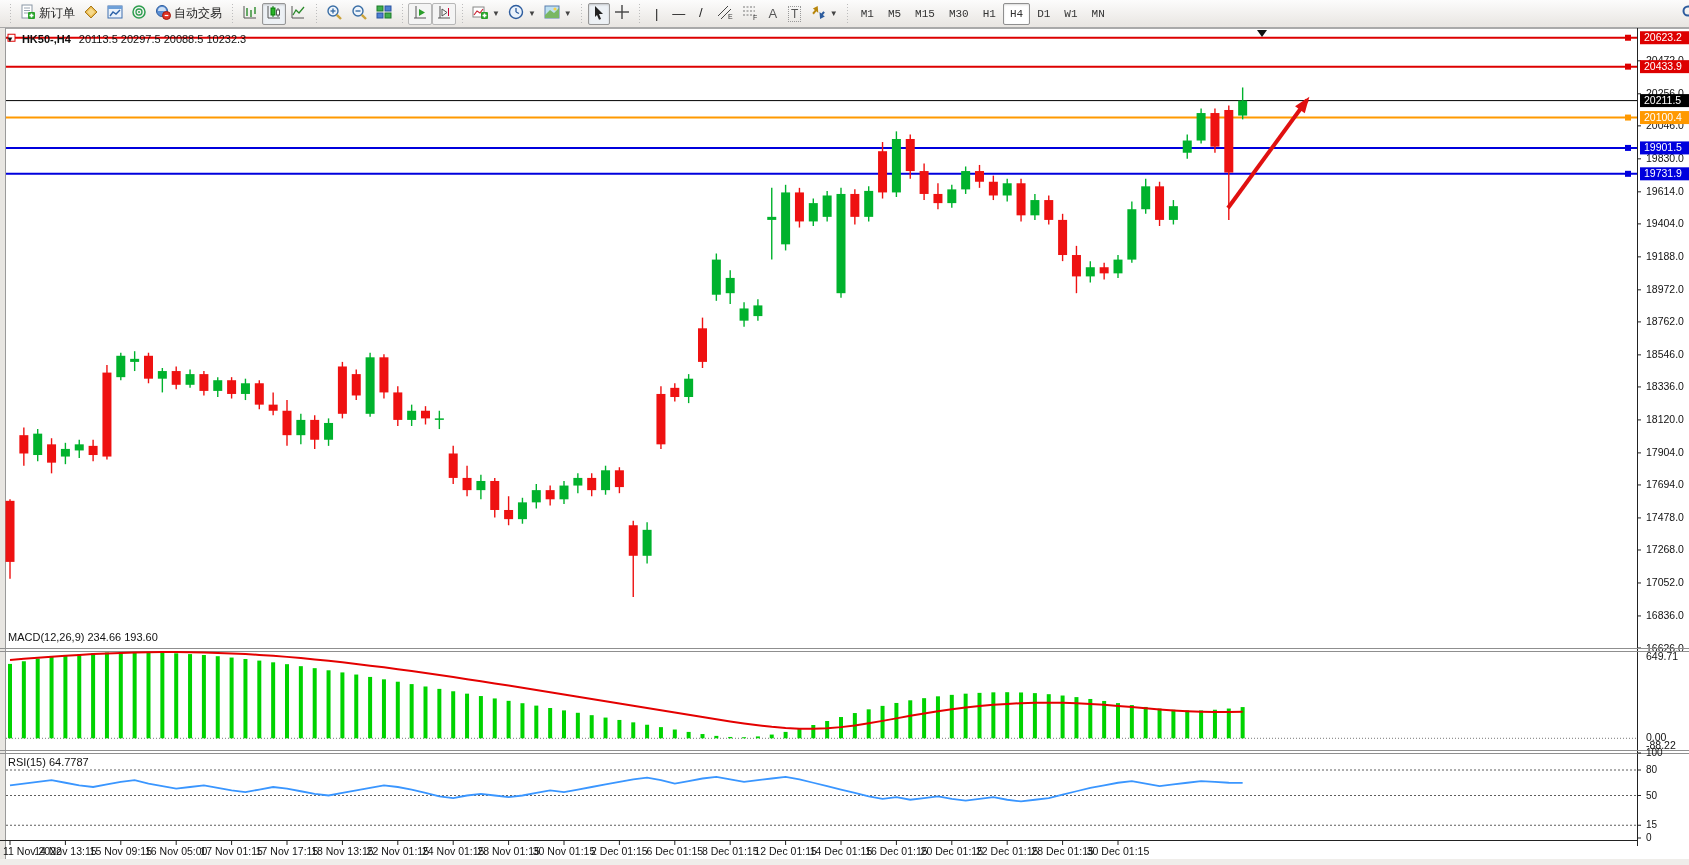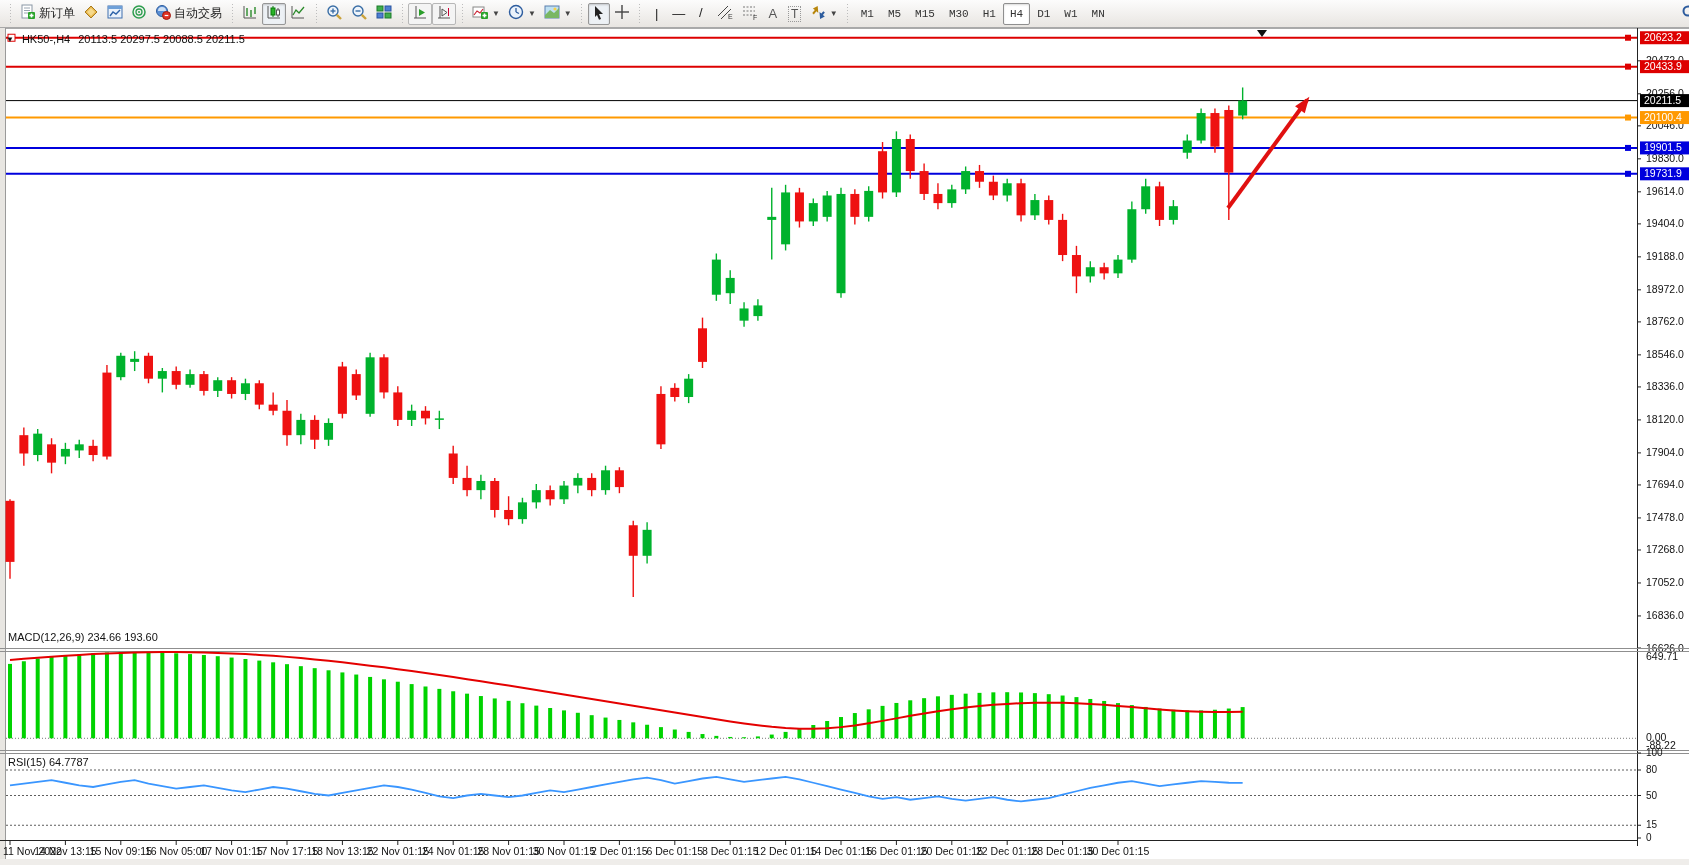--- a/index.html
+++ b/index.html
@@ -749,21 +749,21 @@
             <text x="1062.6" y="827" text-anchor="middle">28 Dec 01:15</text>
             <line x1="1118" y1="812" x2="1118" y2="817" stroke="#222"></line>
             <text x="1118" y="827" text-anchor="middle">30 Dec 01:15</text>
           </g>
         </g>
         <rect x="0" y="831" width="1689" height="6" fill="#efedea"></rect>
       </svg>
 
     <div class="overlay-label title-row">
       <span class="tri">▼</span>
-      <span style="font-weight:normal">HK50-,H4</span>
-      <span>20113.5 20297.5 20088.5 20211.5</span>
+      <span style="font-weight:bold">HK50-,H4</span>
+      <span>20113.5 20297.5 20088.5 10232.3</span>
     </div>
 
     <div class="overlay-label" style="top:603px;left:8px">MACD(12,26,9) 234.66 193.60</div>
     <div class="overlay-label" style="top:728px;left:8px">RSI(15) 64.7787</div>
   </div>
 
 </div>
 
 </body></html>

